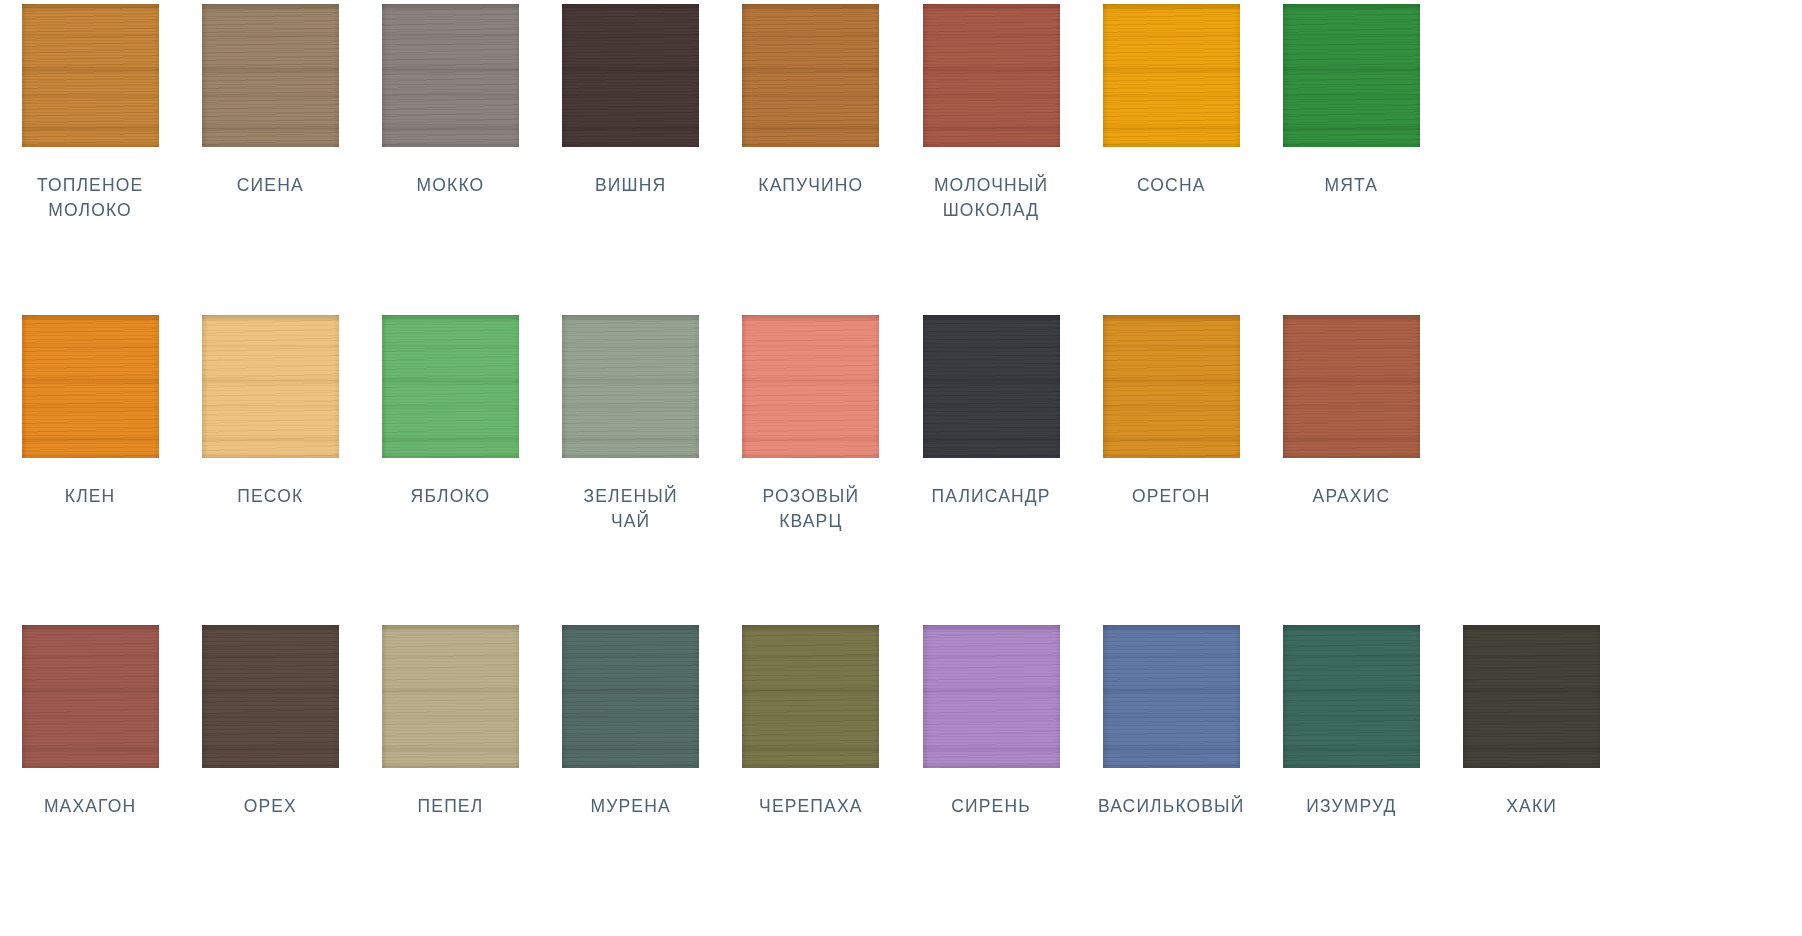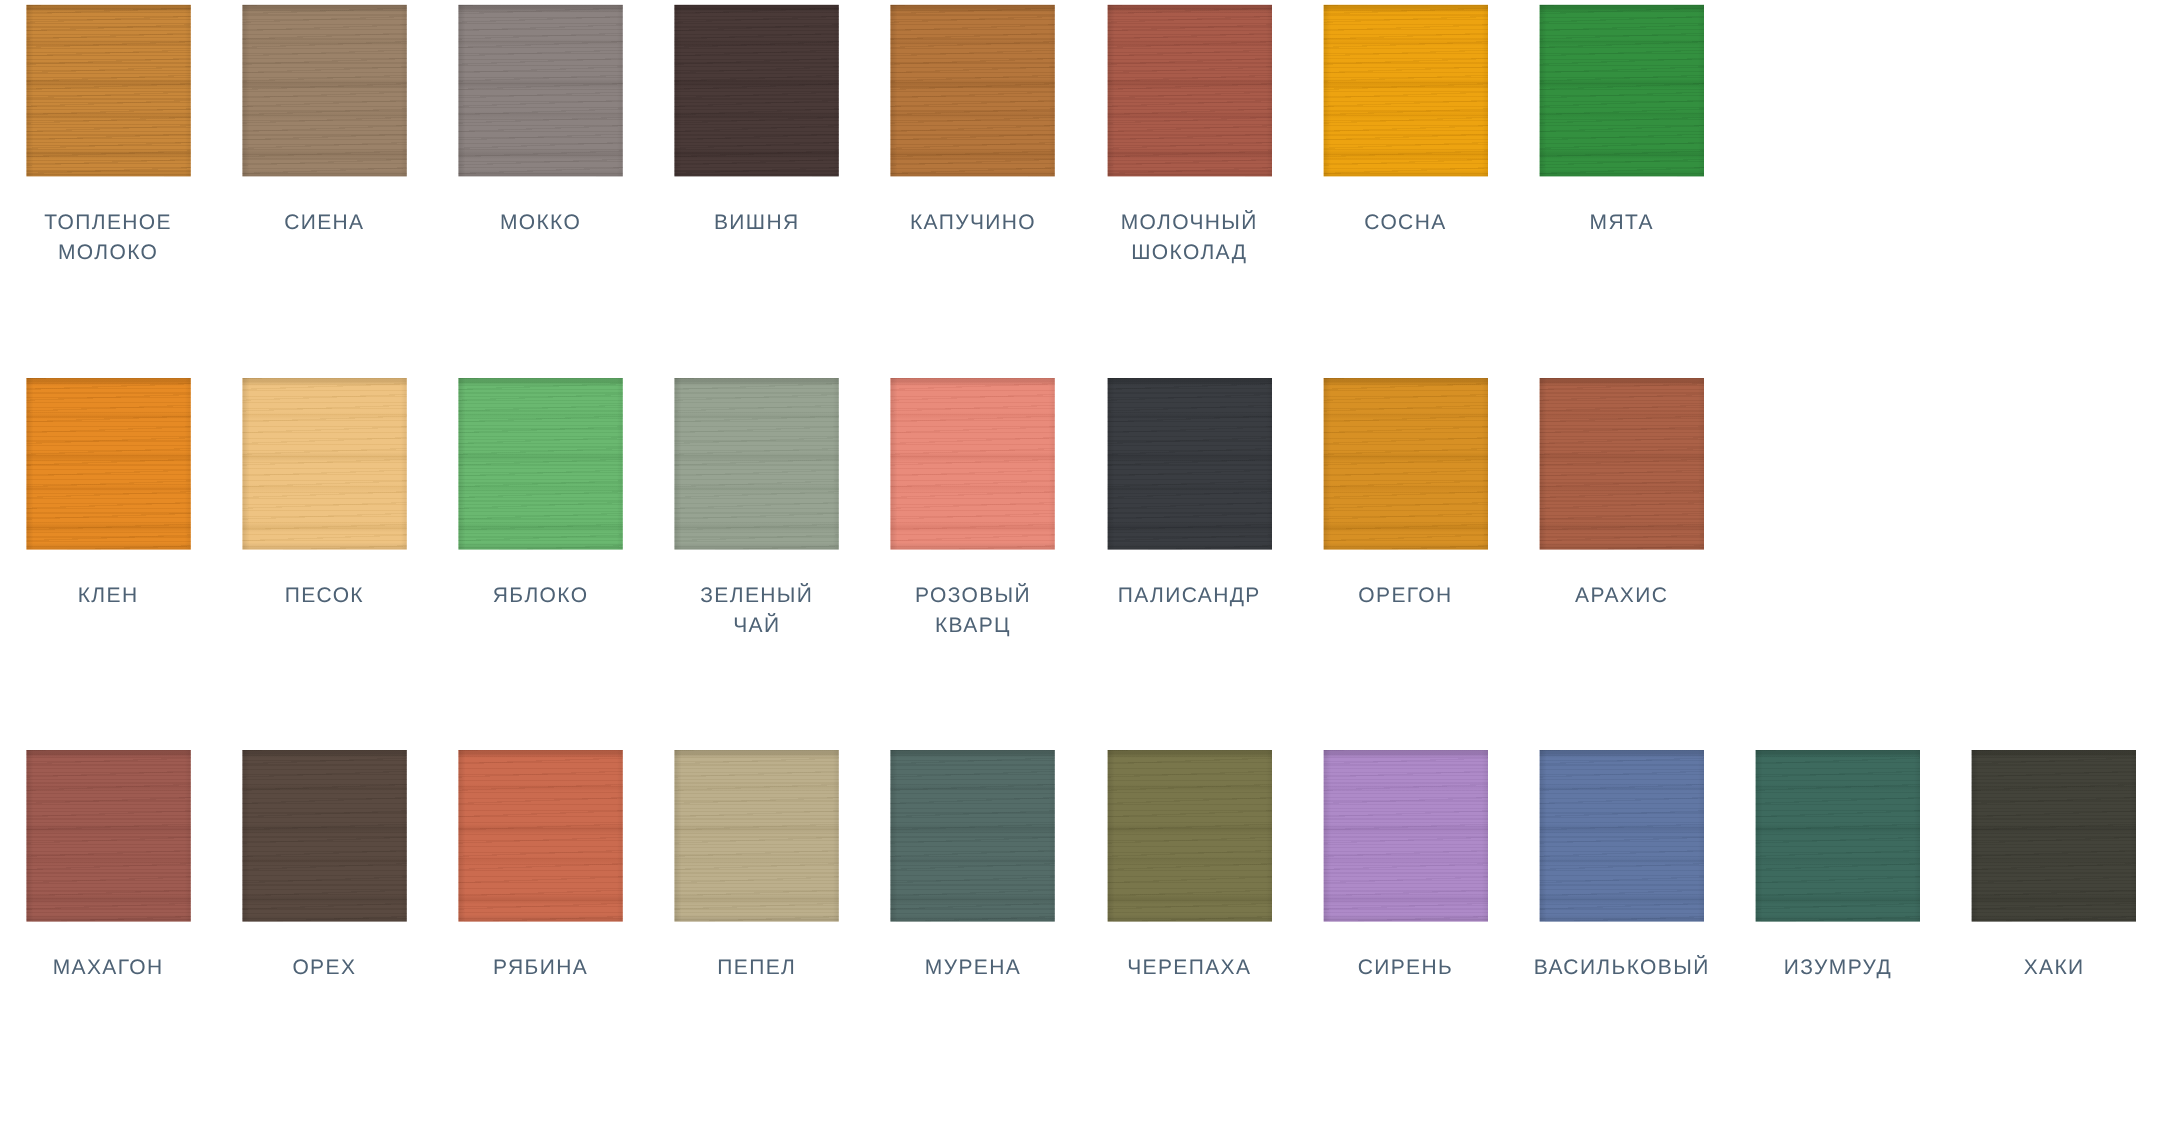--- a/index.html
+++ b/index.html
@@ -230,29 +230,20 @@
       <div class="swatch-cell">
         <div class="chip" style="background: rgb(90, 74, 65);">
           <div class="grain g1" style="background: repeating-linear-gradient(rgb(70, 56, 47) 0px, rgb(70, 56, 47) 1px, transparent 1px, transparent 4px);"></div>
           <div class="grain g2" style="background: linear-gradient(transparent 0%, rgb(54, 43, 36) 2%, transparent 4%, transparent 20%, rgb(70, 56, 47) 22%, transparent 24%, transparent 43%, rgb(54, 43, 36) 46%, transparent 49%, transparent 62%, rgb(70, 56, 47) 64%, transparent 67%, transparent 84%, rgb(54, 43, 36) 87%, transparent 90%, transparent 100%);"></div>
           <div class="grain g3" style="background: repeating-linear-gradient(178deg, rgb(54, 43, 36) 0px, rgb(54, 43, 36) 1px, transparent 1px, transparent 11px);"></div>
           <div class="vign"></div>
         </div>
         <div class="label"><span>ОРЕХ</span></div>
       </div>
       <div class="swatch-cell">
-        <div class="chip" style="background: rgb(203, 107, 79);">
-          <div class="grain g1" style="background: repeating-linear-gradient(rgb(171, 82, 56) 0px, rgb(171, 82, 56) 1px, transparent 1px, transparent 5px);"></div>
-          <div class="grain g2" style="background: linear-gradient(transparent 0%, rgb(142, 64, 42) 2%, transparent 4%, transparent 20%, rgb(171, 82, 56) 22%, transparent 24%, transparent 43%, rgb(142, 64, 42) 46%, transparent 49%, transparent 62%, rgb(171, 82, 56) 64%, transparent 67%, transparent 84%, rgb(142, 64, 42) 87%, transparent 90%, transparent 100%);"></div>
-          <div class="grain g3" style="background: repeating-linear-gradient(178deg, rgb(142, 64, 42) 0px, rgb(142, 64, 42) 1px, transparent 1px, transparent 11px);"></div>
-          <div class="vign"></div>
-        </div>
-        <div class="label"><span>РЯБИНА</span></div>
-      </div>
-      <div class="swatch-cell">
         <div class="chip" style="background: rgb(188, 175, 140);">
           <div class="grain g1" style="background: repeating-linear-gradient(rgb(163, 149, 111) 0px, rgb(163, 149, 111) 1px, transparent 1px, transparent 3px);"></div>
           <div class="grain g2" style="background: linear-gradient(transparent 0%, rgb(139, 125, 89) 2%, transparent 4%, transparent 20%, rgb(163, 149, 111) 22%, transparent 24%, transparent 43%, rgb(139, 125, 89) 46%, transparent 49%, transparent 62%, rgb(163, 149, 111) 64%, transparent 67%, transparent 84%, rgb(139, 125, 89) 87%, transparent 90%, transparent 100%);"></div>
           <div class="grain g3" style="background: repeating-linear-gradient(178deg, rgb(139, 125, 89) 0px, rgb(139, 125, 89) 1px, transparent 1px, transparent 11px);"></div>
           <div class="vign"></div>
         </div>
         <div class="label"><span>ПЕПЕЛ</span></div>
       </div>
       <div class="swatch-cell">
         <div class="chip" style="background: rgb(84, 108, 104);">

